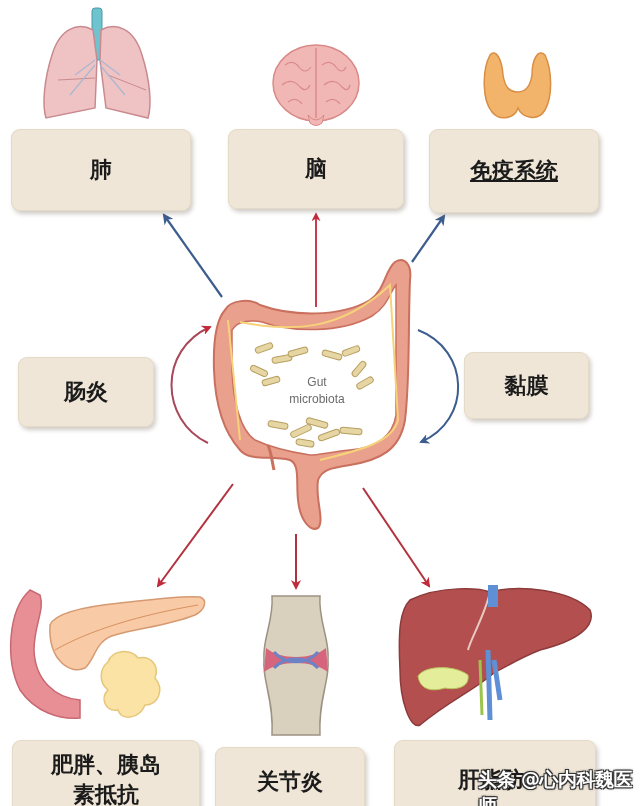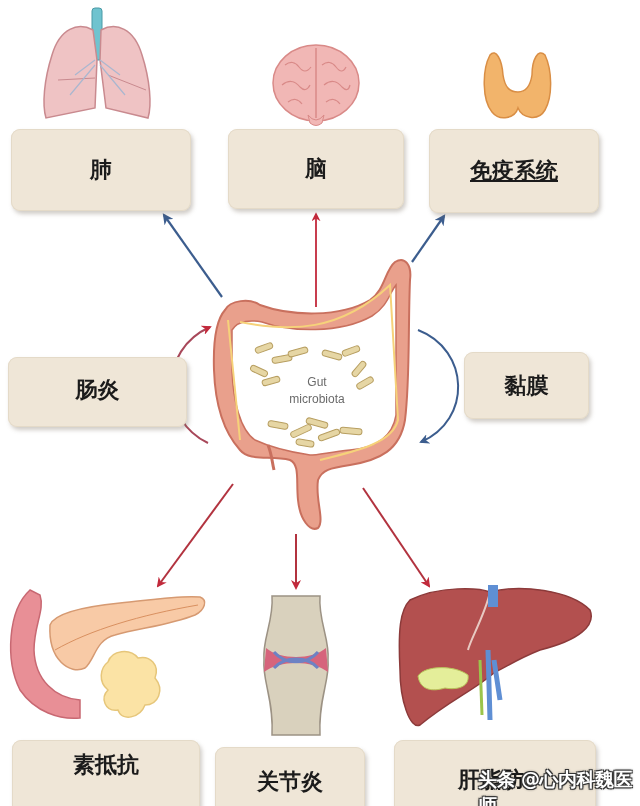--- a/index.html
+++ b/index.html
@@ -112,28 +112,29 @@
 <div class="box" style="left:11px; top:129px; width:180px; height:82px;">
   <span>肺</span>
 </div>
 <div class="box" style="left:228px; top:129px; width:176px; height:80px;">
   <span>脑</span>
 </div>
 <div class="box" style="left:429px; top:129px; width:170px; height:84px;text-decoration:underline;">
   <span>免疫系统</span>
 </div>
 
-<div class="box" style="left:8px; top:357px; width:179px; height:70px;font-family:Liberation Mono, monospace;">
+<div class="box" style="left:18px; top:357px; width:136px; height:70px;">
   <span>肠炎</span>
 </div>
 <div class="box" style="left:464px; top:352px; width:125px; height:67px;text-align:center;">
   <span>黏膜</span>
 </div>
 
 <div class="box" style="left:12px; top:740px; width:188px; height:80px; flex-direction:column; justify-content:flex-start; padding-top:10px; box-sizing:border-box;">
+  <span>肥胖、胰岛</span>
   <span>素抵抗</span>
 </div>
 <div class="box" style="left:215px; top:747px; width:150px; height:70px;">
   <span>关节炎</span>
 </div>
 <div class="box" style="left:394px; top:740px; width:202px; height:80px; justify-content:flex-start; padding-left:64px; box-sizing:border-box;">
   <span>肝脂肪</span>
 </div>
 
 <div class="watermark">头条 @心内科魏医师</div>

